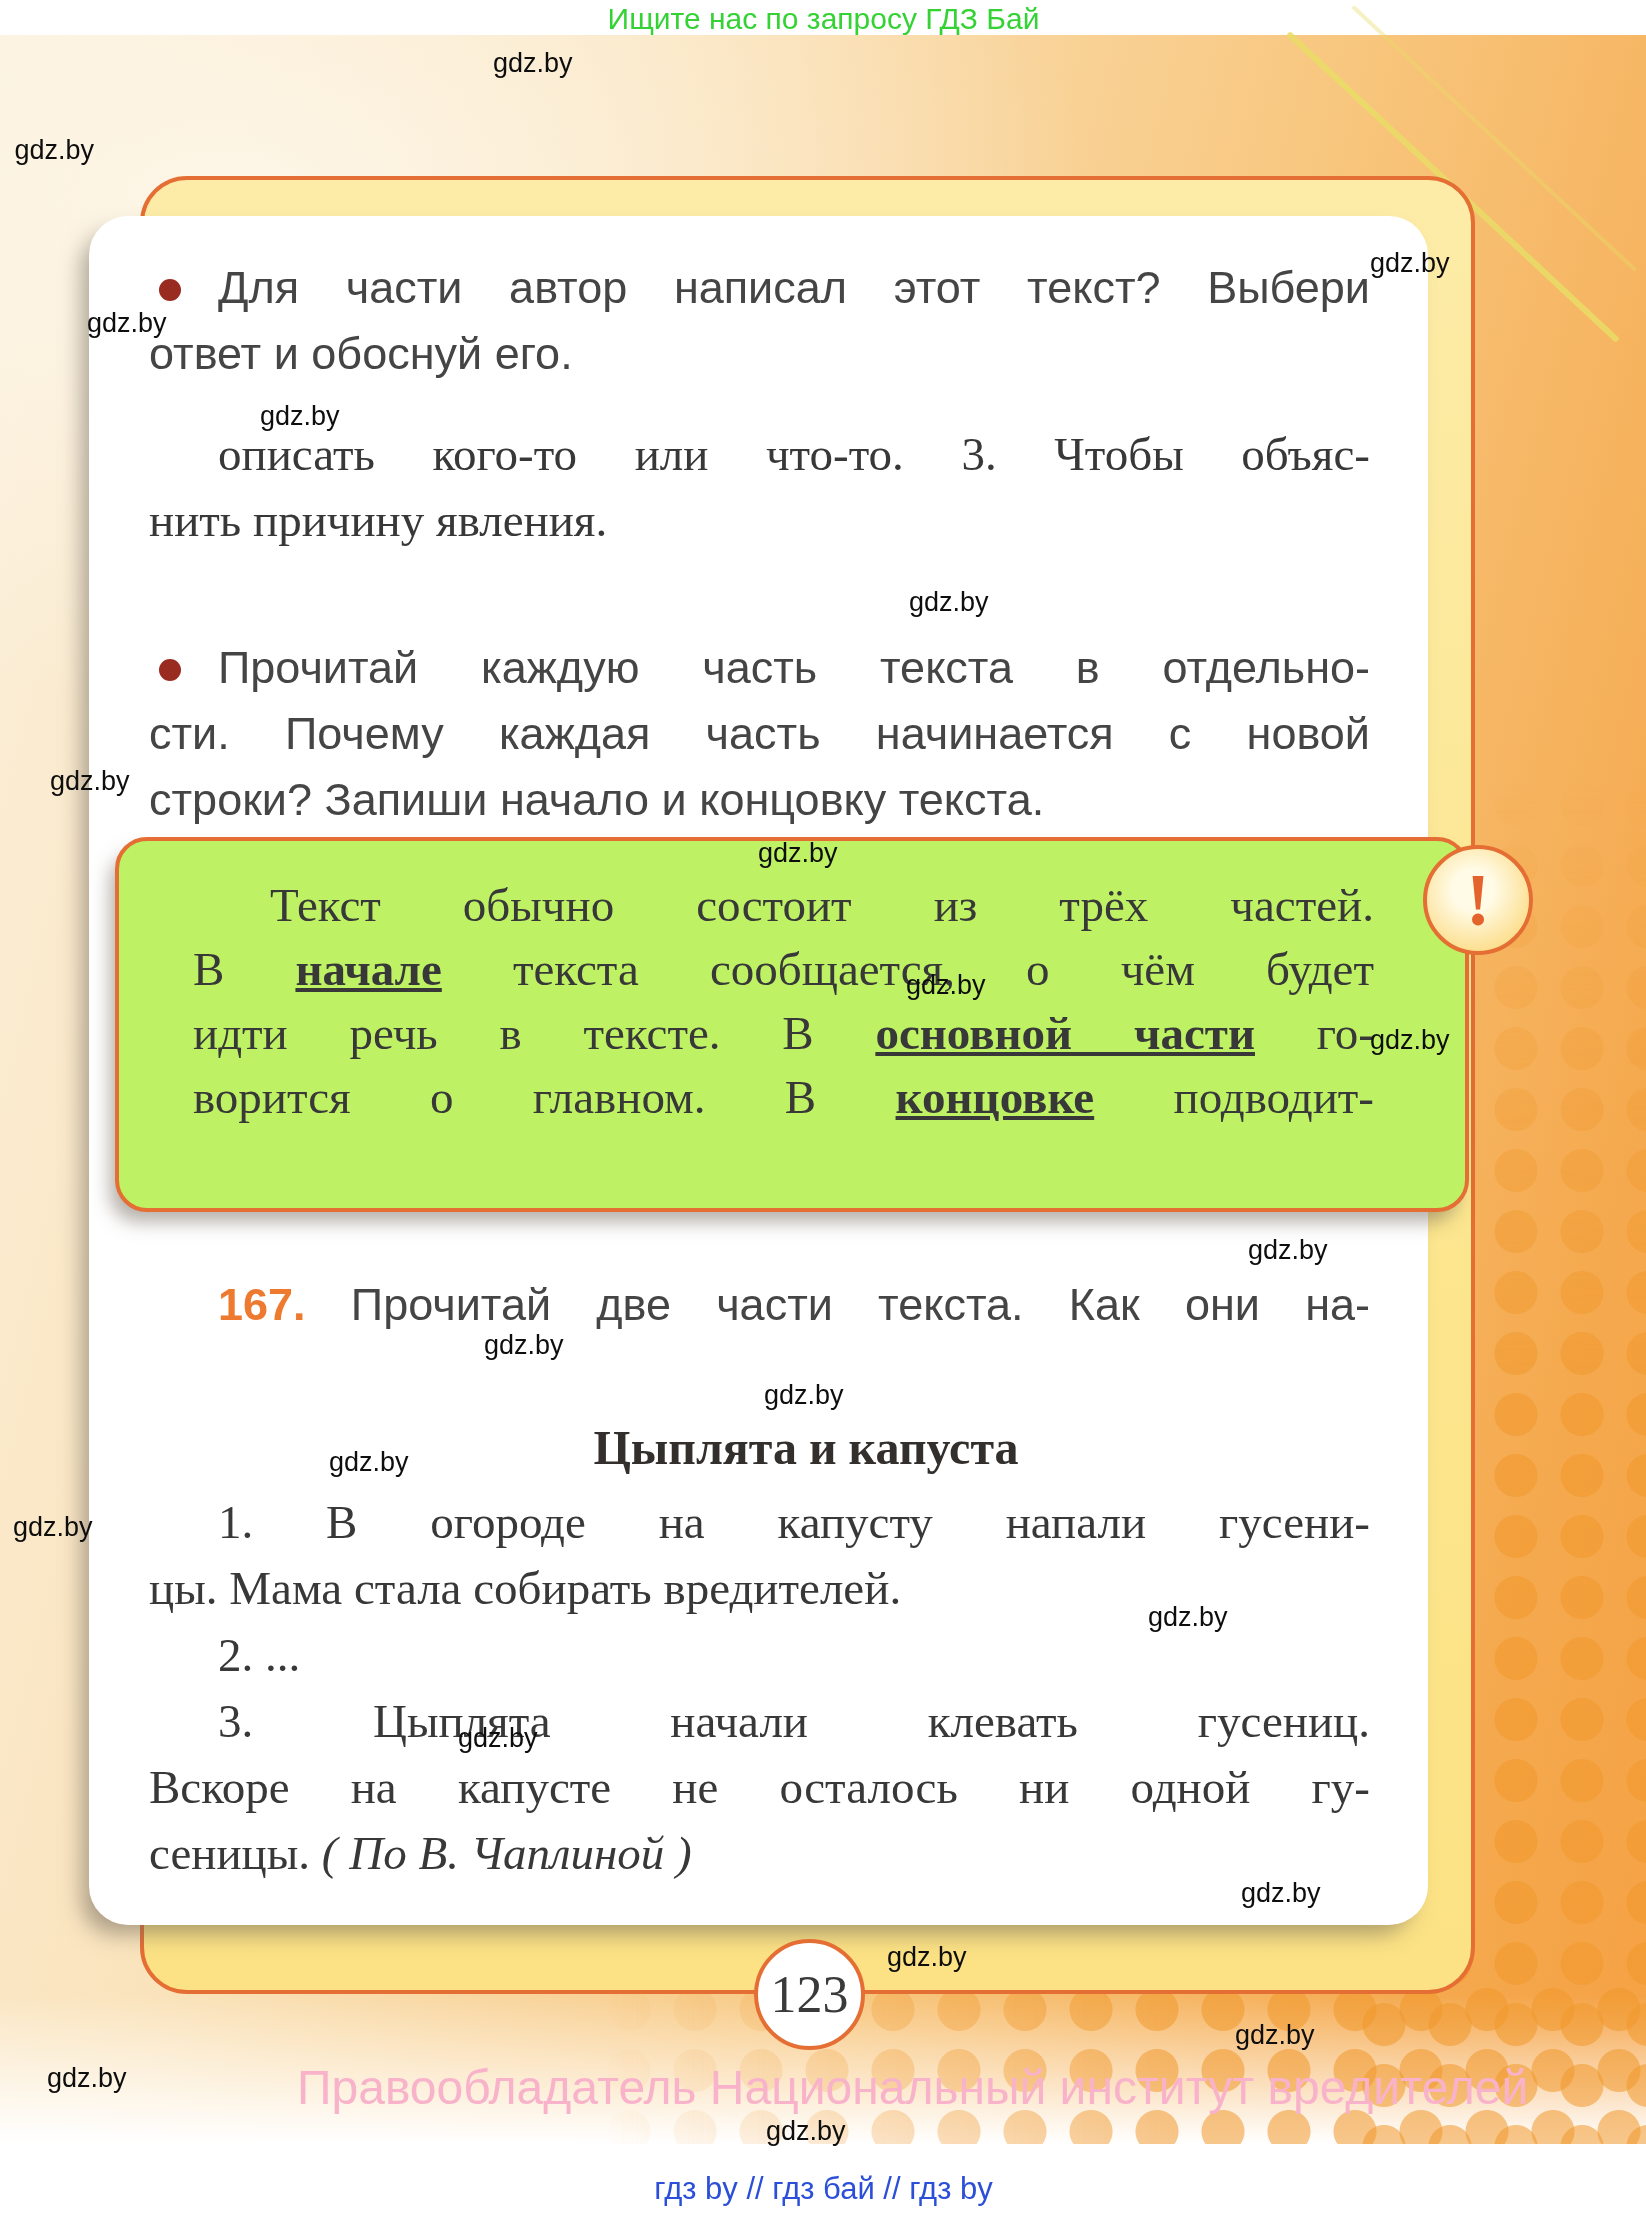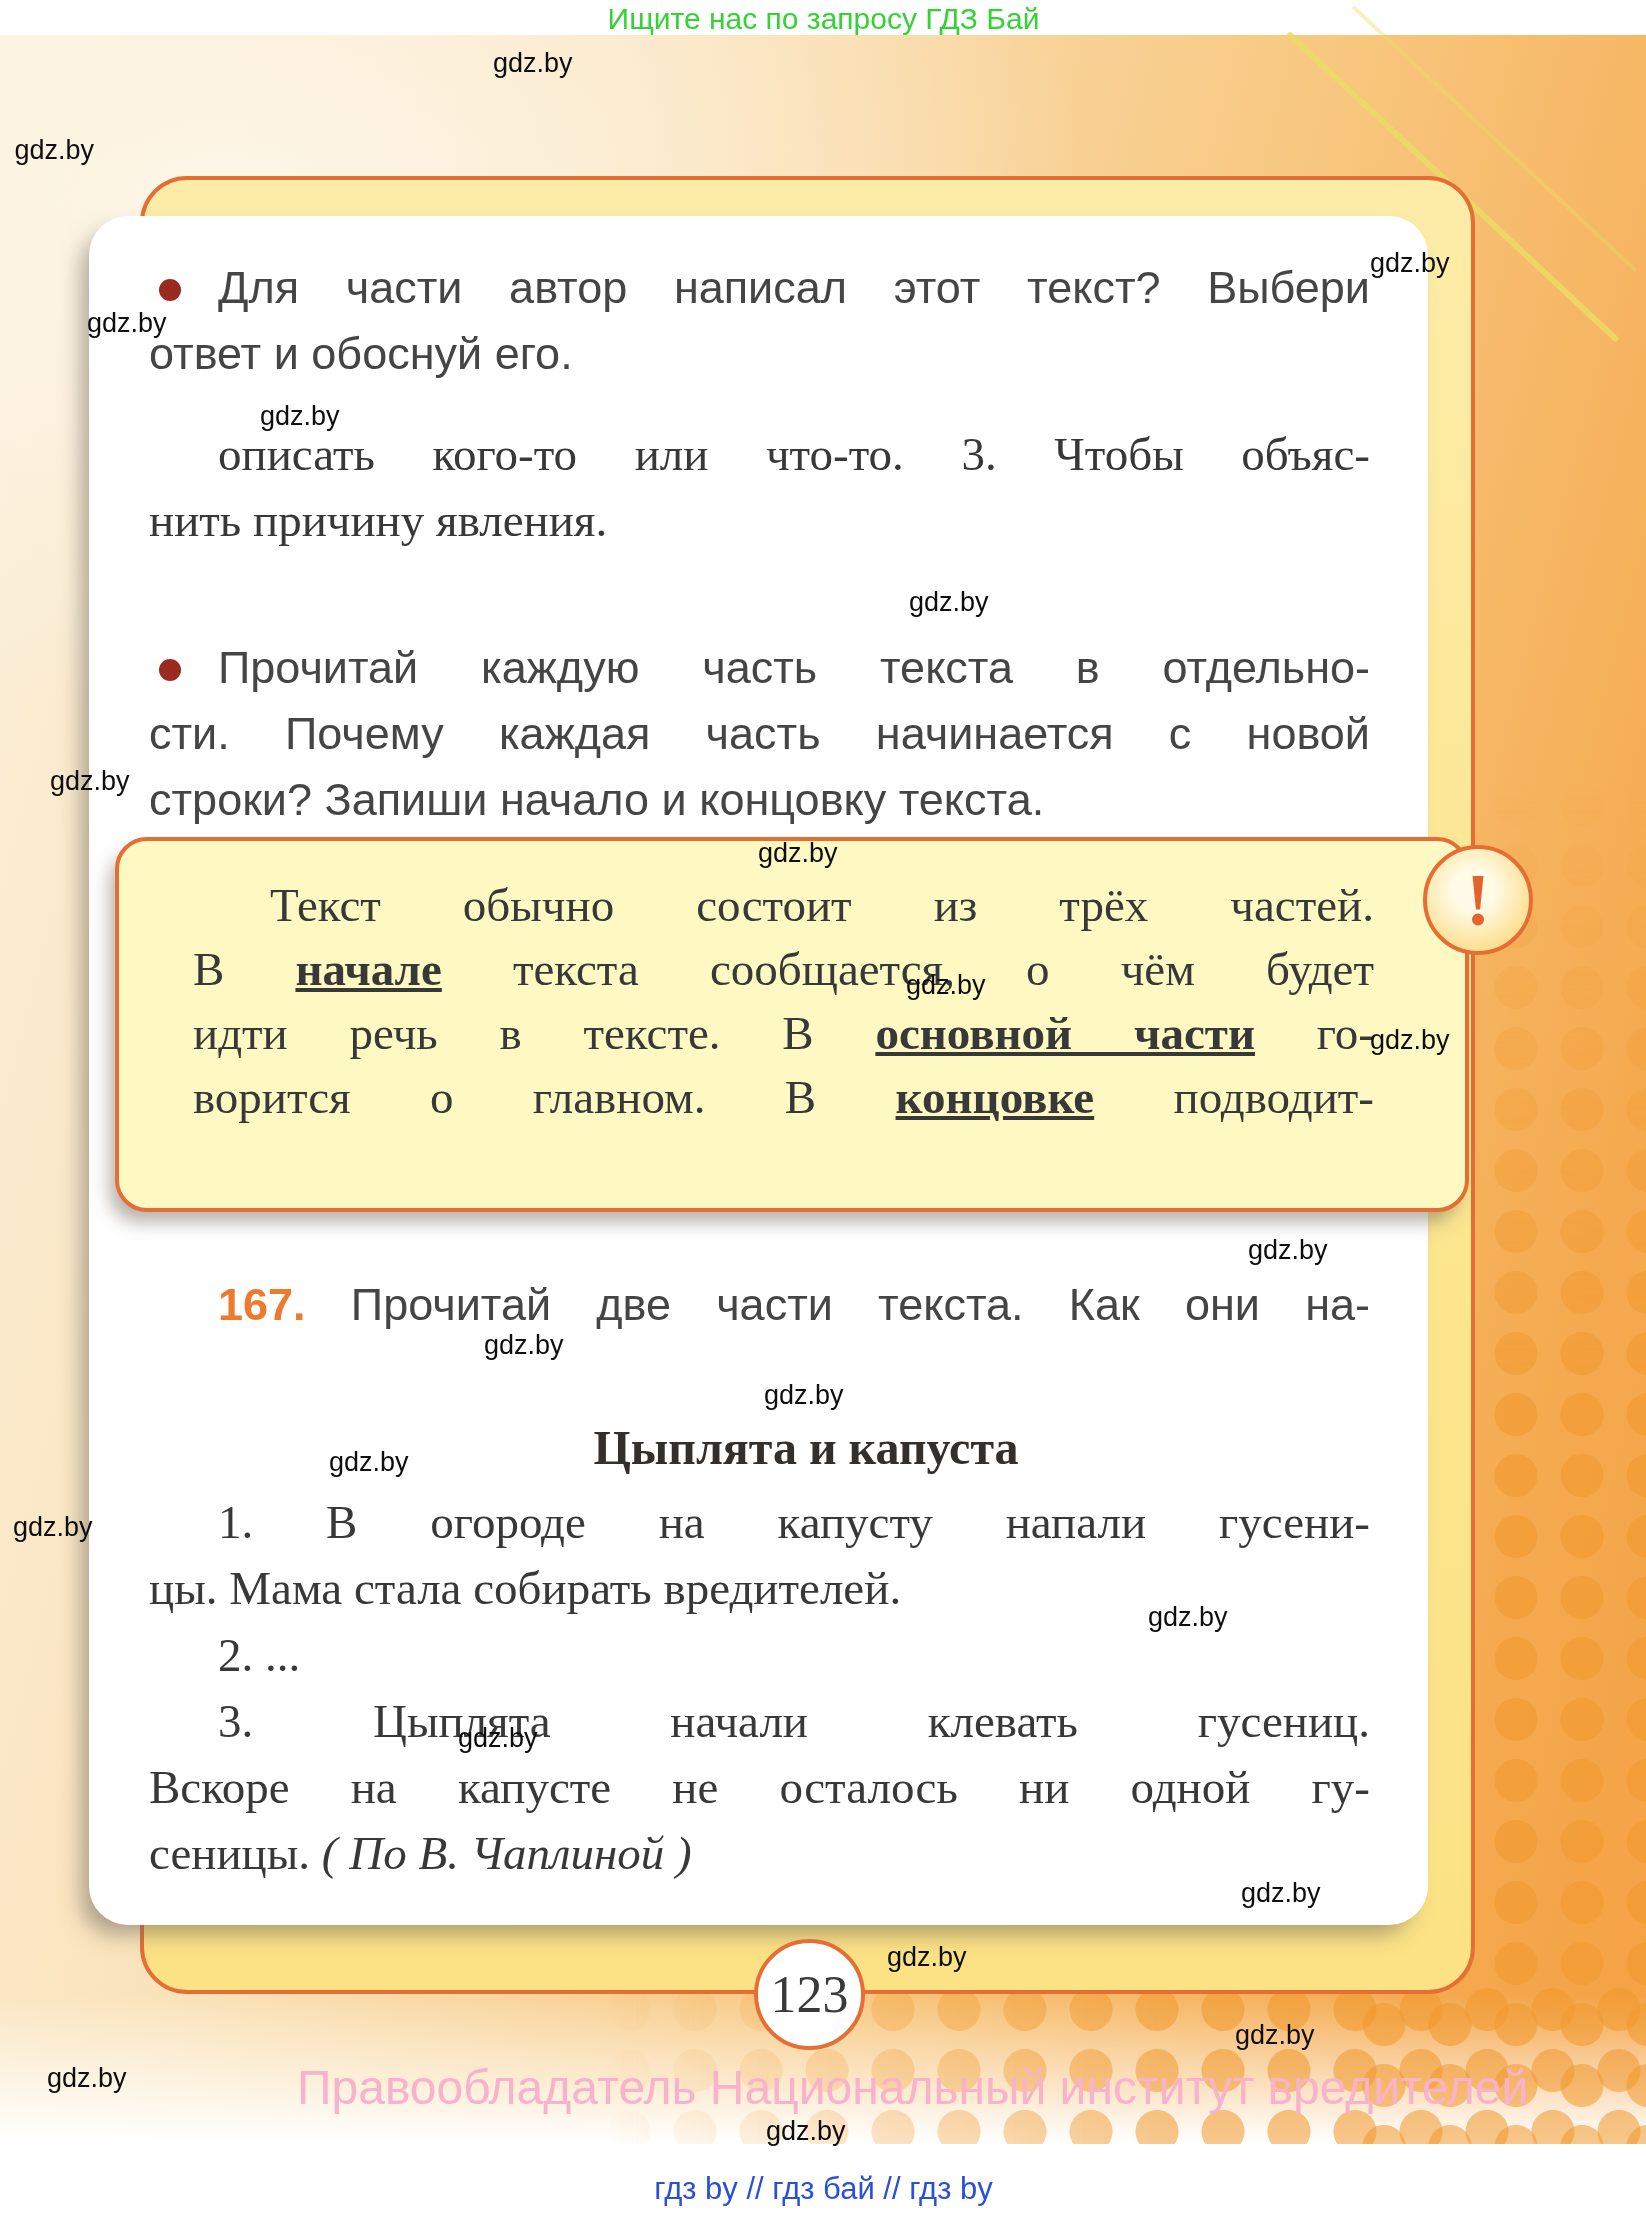--- a/index.html
+++ b/index.html
@@ -54,21 +54,21 @@
   .line.just{text-align-last:justify;}
   .ind .line:first-child{text-indent:69px;}
   .ind95 .line:first-child{text-indent:77px;}
   .b{font-weight:bold;text-decoration:underline;}
   .i{font-style:italic;}
   .num{color:#ED7A2F;font-weight:bold;font-family:"Liberation Sans",sans-serif;}
   .bullet-dot{position:absolute;width:22px;height:22px;border-radius:50%;background:#992B20;z-index:11;}
   
   .rulebox{
     position:absolute;left:115px;top:837px;width:1346px;height:367px;z-index:8;
-    background:#fef9c3;border:4px solid #E46E33;border-radius:32px;
+    background:#bef264;border:4px solid #E46E33;border-radius:32px;
     box-shadow:-8px 13px 17.7px -3.2px rgba(110,100,88,.5);
   }
   .rulebox .rtext{
     position:absolute;left:74px;top:32px;width:1181px;
     font-family:"Liberation Serif",serif;font-size:47px;line-height:64px;color:#383838;
   }
   .badge{
     position:absolute;left:1304px;top:4px;width:102px;height:102px;
     border:4px solid #E46E33;border-radius:50%;
     background:radial-gradient(circle at 45% 40%, #FFFBE6 25%, #FBD36B 95%);

